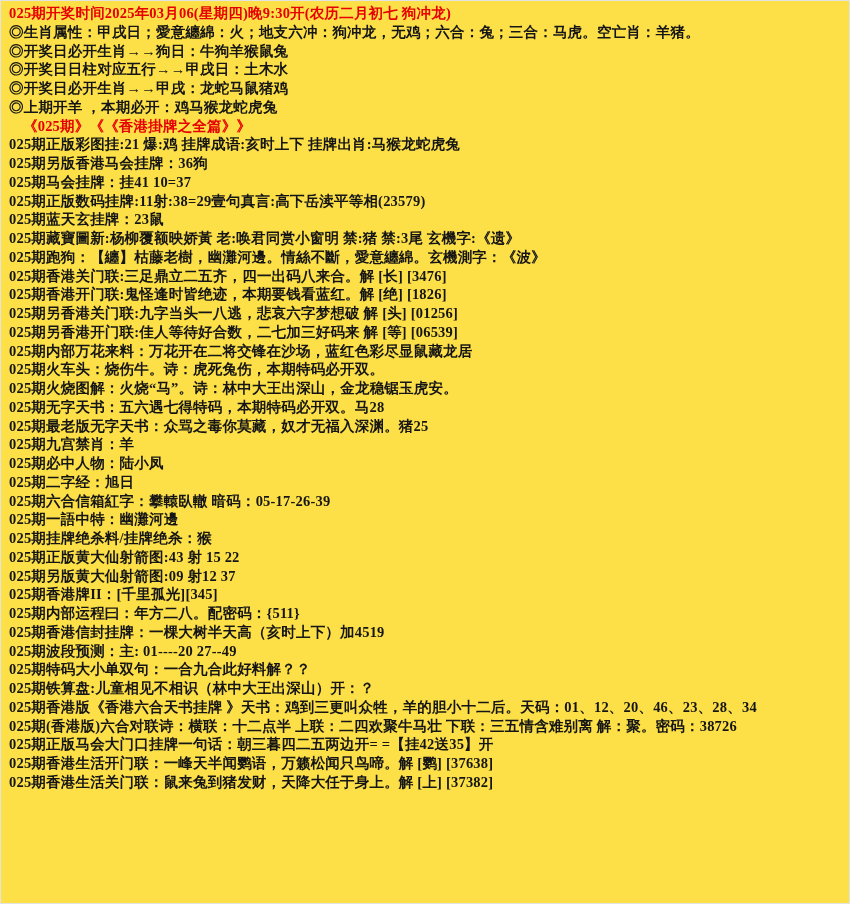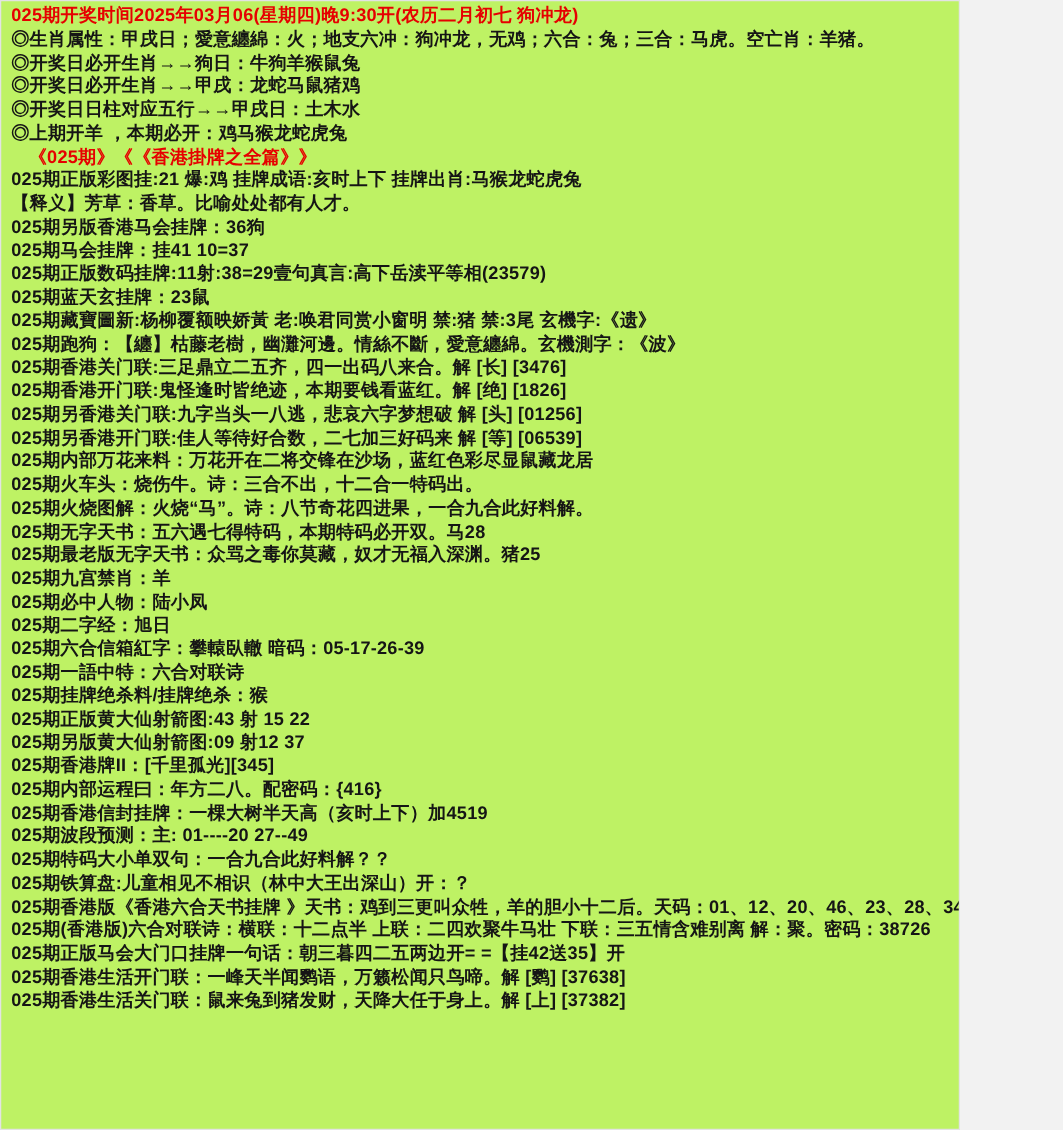--- a/index.html
+++ b/index.html
@@ -2,28 +2,28 @@
 <html><head>
 <meta charset="utf-8">
 <style>
   html, body {
     margin: 0;
     padding: 0;
     background: #f2f2f2;
   }
   .sheet {
     position: relative;
-    width: 768px;
+    width: 850px;
     height: 904px;
     margin: 0;
-    background: #bef264;
+    background: #fde047;
     border: 1px solid #e3e3e3;
     box-sizing: border-box;
     overflow: hidden;
-    font-family: Liberation Sans, sans-serif;
+    font-family: Liberation Serif, serif;
     font-weight: 700;
     font-size: 14.5px;
     color: #151515;
     padding: 3px 4px 0 8px;
   }
   .line {
     height: 18.76px;
     line-height: 18.76px;
     white-space: nowrap;
     letter-spacing: 0.2px;
@@ -36,51 +36,50 @@
   }
 </style>
 </head>
 <body>
 
 <div class="sheet">
   <div id="lines-container">
       <div class="line red">025期开奖时间2025年03月06(星期四)晚9:30开(农历二月初七 狗冲龙)</div>
       <div class="line">◎生肖属性：甲戌日；愛意纏綿：火；地支六冲：狗冲龙，无鸡；六合：兔；三合：马虎。空亡肖：羊猪。</div>
       <div class="line">◎开奖日必开生肖→→狗日：牛狗羊猴鼠兔</div>
+      <div class="line">◎开奖日日柱对应五行→→甲戌日：土木水</div>
       <div class="line">◎开奖日必开生肖→→甲戌：龙蛇马鼠猪鸡</div>
-      <div class="line">◎开奖日日柱对应五行→→甲戌日：土木水</div>
       <div class="line">◎上期开羊 ，本期必开：鸡马猴龙蛇虎兔</div>
       <div class="line red indent">《025期》《《香港掛牌之全篇》》</div>
       <div class="line">025期正版彩图挂:21 爆:鸡 挂牌成语:亥时上下 挂牌出肖:马猴龙蛇虎兔</div>
-      <div class="line">【释义】芳草：香草。比喻处处都有人才。</div>
       <div class="line">025期另版香港马会挂牌：36狗</div>
       <div class="line">025期马会挂牌：挂41 10=37</div>
       <div class="line">025期正版数码挂牌:11射:38=29壹句真言:高下岳渎平等相(23579)</div>
       <div class="line">025期蓝天玄挂牌：23鼠</div>
       <div class="line">025期藏寶圖新:杨柳覆额映娇黃 老:唤君同赏小窗明 禁:猪 禁:3尾 玄機字:《遗》</div>
       <div class="line">025期跑狗：【纏】枯藤老樹，幽灘河邊。情絲不斷，愛意纏綿。玄機測字：《波》</div>
       <div class="line">025期香港关门联:三足鼎立二五齐，四一出码八来合。解 [长] [3476]</div>
       <div class="line">025期香港开门联:鬼怪逢时皆绝迹，本期要钱看蓝红。解 [绝] [1826]</div>
       <div class="line">025期另香港关门联:九字当头一八逃，悲哀六字梦想破 解 [头] [01256]</div>
       <div class="line">025期另香港开门联:佳人等待好合数，二七加三好码来 解 [等] [06539]</div>
       <div class="line">025期内部万花来料：万花开在二将交锋在沙场，蓝红色彩尽显鼠藏龙居</div>
-      <div class="line">025期火车头：烧伤牛。诗：三合不出，十二合一特码出。</div>
-      <div class="line">025期火烧图解：火烧“马”。诗：八节奇花四进果，一合九合此好料解。</div>
+      <div class="line">025期火车头：烧伤牛。诗：虎死兔伤，本期特码必开双。</div>
+      <div class="line">025期火烧图解：火烧“马”。诗：林中大王出深山，金龙稳锯玉虎安。</div>
       <div class="line">025期无字天书：五六遇七得特码，本期特码必开双。马28</div>
       <div class="line">025期最老版无字天书：众骂之毒你莫藏，奴才无福入深渊。猪25</div>
       <div class="line">025期九宫禁肖：羊</div>
       <div class="line">025期必中人物：陆小凤</div>
       <div class="line">025期二字经：旭日</div>
       <div class="line">025期六合信箱紅字：攀轅臥轍 暗码：05-17-26-39</div>
-      <div class="line">025期一語中特：六合对联诗</div>
+      <div class="line">025期一語中特：幽灘河邊</div>
       <div class="line">025期挂牌绝杀料/挂牌绝杀：猴</div>
       <div class="line">025期正版黄大仙射箭图:43 射 15 22</div>
       <div class="line">025期另版黄大仙射箭图:09 射12 37</div>
       <div class="line">025期香港牌II：[千里孤光][345]</div>
-      <div class="line">025期内部运程曰：年方二八。配密码：{416}</div>
+      <div class="line">025期内部运程曰：年方二八。配密码：{511}</div>
       <div class="line">025期香港信封挂牌：一棵大树半天高（亥时上下）加4519</div>
       <div class="line">025期波段预测：主: 01----20 27--49</div>
       <div class="line">025期特码大小单双句：一合九合此好料解？？</div>
       <div class="line">025期铁算盘:儿童相见不相识（林中大王出深山）开：？</div>
       <div class="line">025期香港版《香港六合天书挂牌 》天书：鸡到三更叫众牲，羊的胆小十二后。天码：01、12、20、46、23、28、34</div>
       <div class="line">025期(香港版)六合对联诗：横联：十二点半 上联：二四欢聚牛马壮 下联：三五情含难别离 解：聚。密码：38726</div>
       <div class="line">025期正版马会大门口挂牌一句话：朝三暮四二五两边开= =【挂42送35】开</div>
       <div class="line">025期香港生活开门联：一峰天半闻鹦语，万籁松闻只鸟啼。解 [鹦] [37638]</div>
       <div class="line">025期香港生活关门联：鼠来兔到猪发财，天降大任于身上。解 [上] [37382]</div>
     </div>

